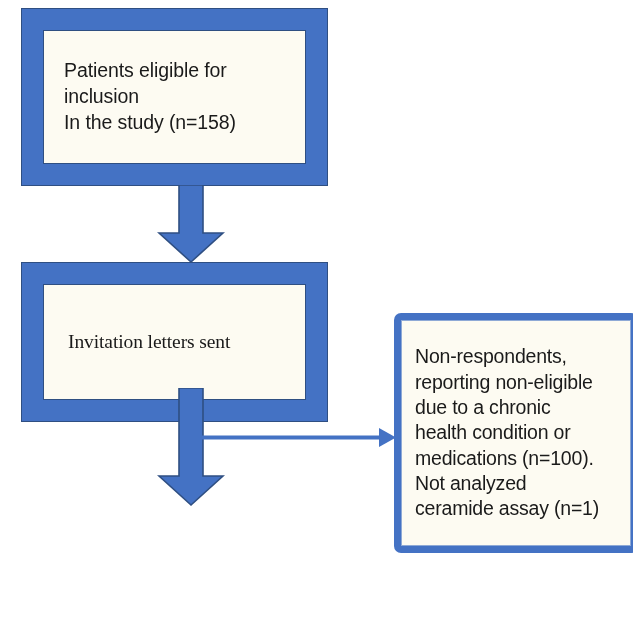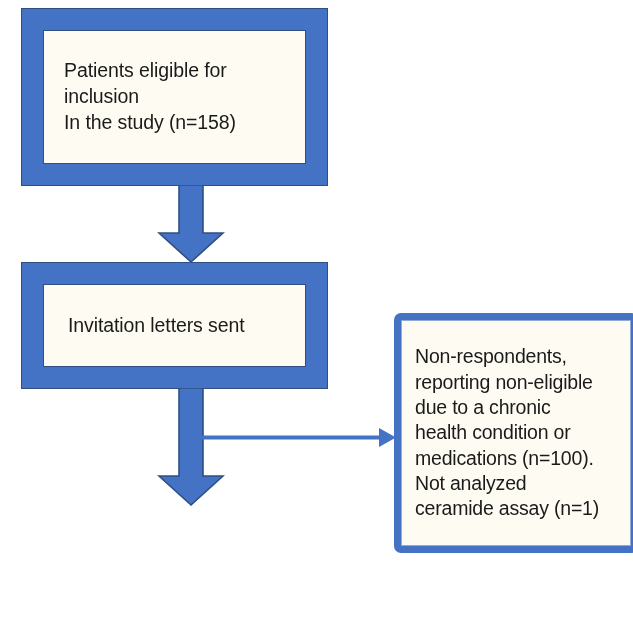--- a/index.html
+++ b/index.html
@@ -45,21 +45,21 @@
   .proc-text {
     color: #1a1a1a;
     font-size: 19.5px;
     line-height: 1.32;
     font-weight: 400;
     letter-spacing: -0.1px;
     white-space: pre-line;
   }
 
   #box-eligible      { left: 5px;  top: 8px;   width: 307px; height: 178px; }
-  #box-invitation    { left: 5px;  top: 262px; width: 307px; height: 127px; }
+  #box-invitation    { left: 5px;  top: 262px; width: 307px; height: 160px; font-family: Liberation Serif, serif; }
   #box-final-cohort  { left: 5px;  top: 505px; width: 307px; height: 121px; }
 
   #box-invitation .proc-inner,
   #box-final-cohort .proc-inner { padding: 0 24px; }
 
   
   #box-nonrespondents {
     position: absolute;
     left: 378px;
     top: 313px;

